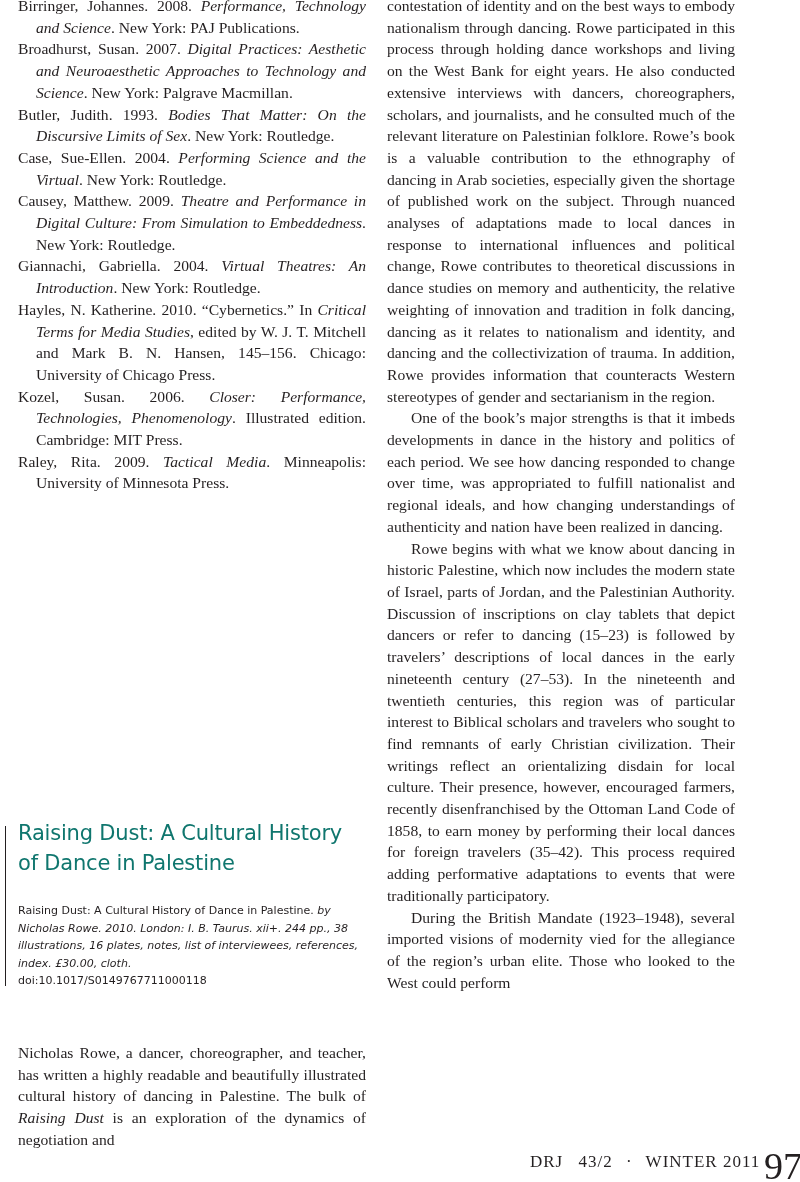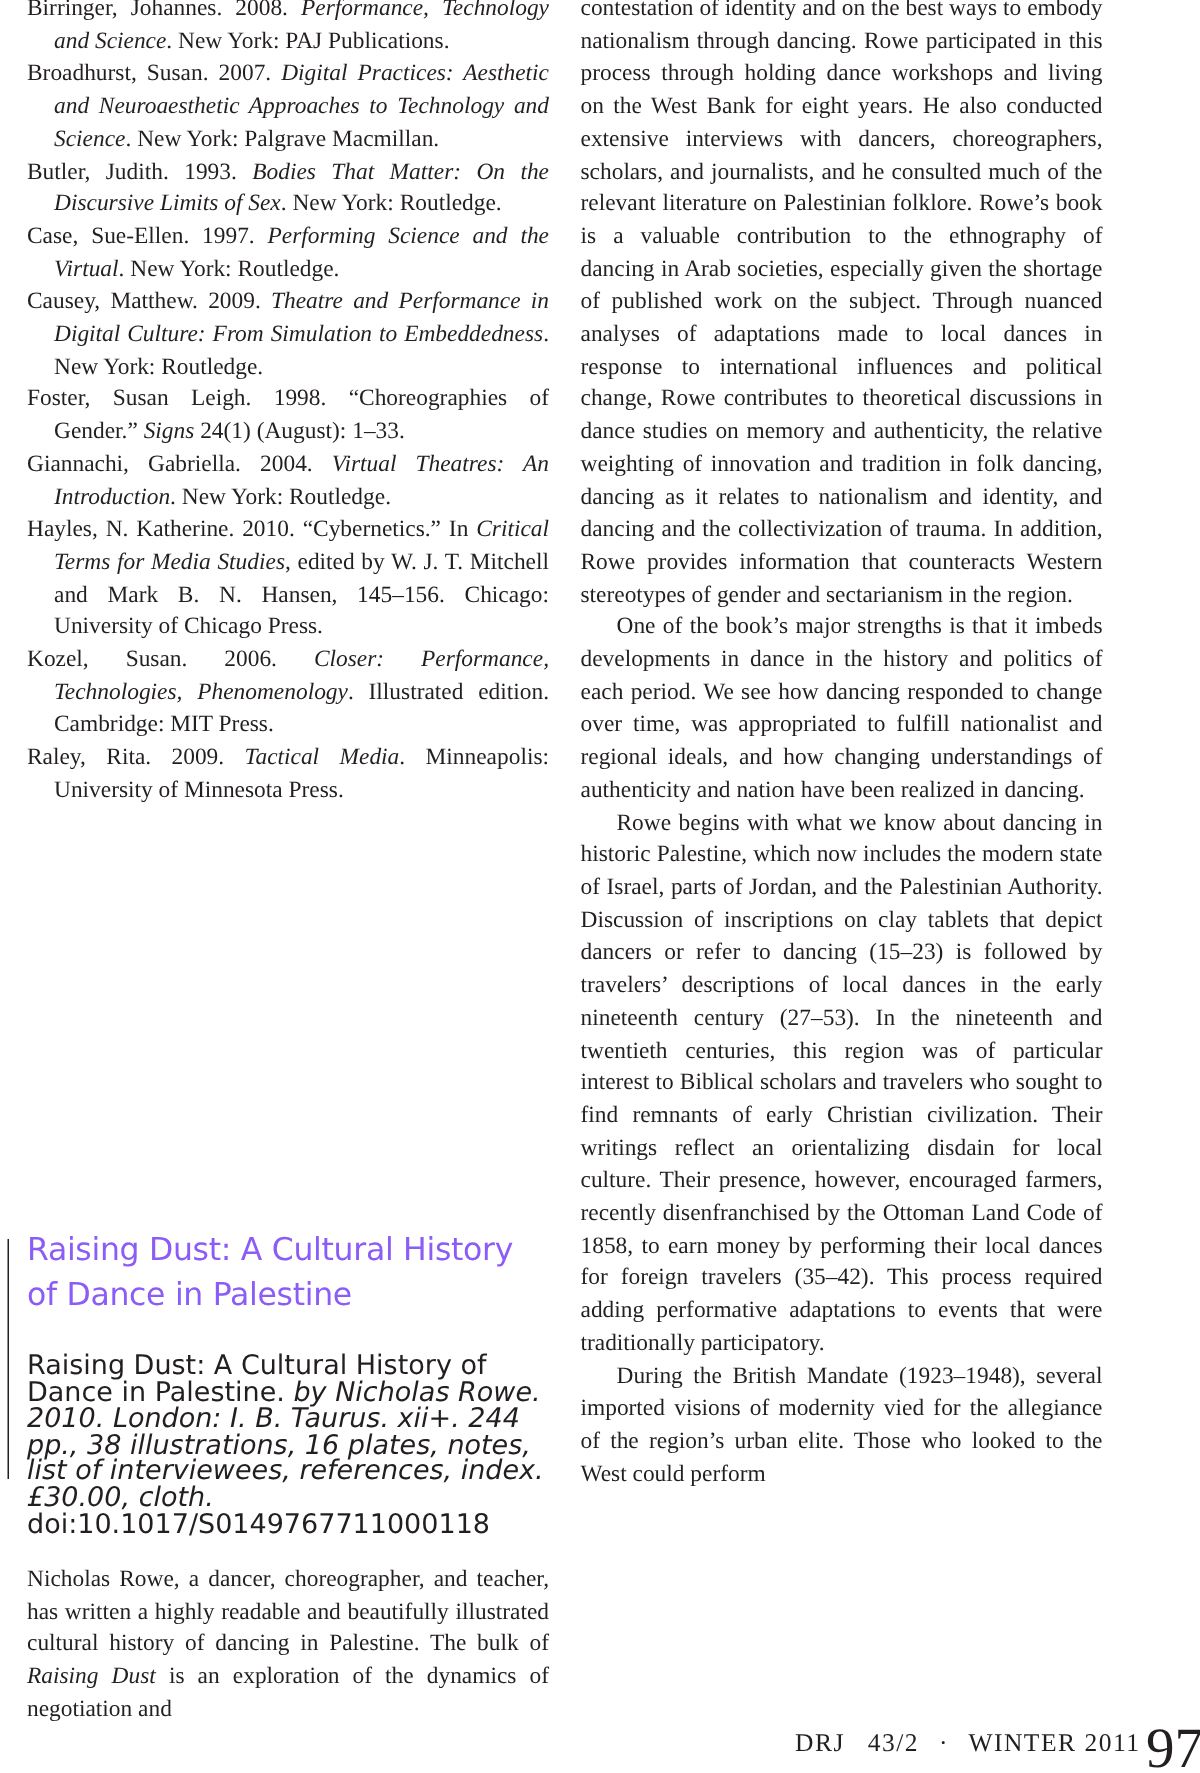--- a/index.html
+++ b/index.html
@@ -3,41 +3,40 @@
 <meta charset="utf-8">
 <style>
   html, body { margin: 0; padding: 0; background: #ffffff; }
   body { width: 800px; height: 1182px; position: relative; overflow: hidden; color: #231f20; }
   .col { position: absolute; font-family: "Liberation Serif", serif; font-size: 15.6px; line-height: 21.7px; text-align: justify; }
   #left-col { left: 18px; top: -5px; width: 348px; }
   #right-col { left: 387px; top: -5px; width: 348px; }
   .ref { padding-left: 18px; text-indent: -18px; margin: 0; hyphens: manual; }
   .ref i { font-style: italic; }
   .review-bar { position: absolute; left: 5px; top: 826px; width: 1px; height: 160px; background: #231f20; }
-  .review-title { position: absolute; left: 18px; top: 818px; width: 350px; font-family: "DejaVu Sans", sans-serif; font-size: 21px; line-height: 30px; color: #8b5cf6; letter-spacing: -0.2px; }
-  .biblio { position: absolute; left: 18px; top: 902px; width: 350px; font-family: "DejaVu Sans", sans-serif; font-size: 18px; line-height: 17.6px; color: #231f20; }
+  .review-title { position: absolute; left: 18px; top: 818px; width: 350px; font-family: "DejaVu Sans", sans-serif; font-size: 21px; line-height: 30px; color: #0f766e; letter-spacing: -0.2px; }
+  .biblio { position: absolute; left: 18px; top: 902px; width: 350px; font-family: "DejaVu Sans", sans-serif; font-size: 11px; line-height: 17.6px; color: #231f20; }
   .biblio i { font-style: italic; }
   .body-p { position: absolute; left: 18px; top: 1042px; width: 348px; font-family: "Liberation Serif", serif; font-size: 15.6px; line-height: 21.7px; text-align: justify; margin: 0; }
   .para { margin: 0; text-indent: 0; }
   .para.indent { text-indent: 24px; }
   .footer { position: absolute; top: 1148px; left: 0; width: 800px; height: 34px; font-family: "Liberation Serif", serif; color: #231f20; }
   .footer-journal { position: absolute; left: 530px; top: 4px; font-size: 17px; letter-spacing: 1px; font-variant: small-caps; }
   .footer-journal .sep { margin: 0 8px; }
   .footer-page { position: absolute; left: 764px; top: -4px; font-size: 38px; }
 </style>
 </head>
 <body>
 
 <div id="left-col" class="col">
   <p class="ref"><span>Birringer, Johannes. 2008. </span><i>Performance, Technology and Science</i><span>. New York: PAJ Publications.</span></p>
   <p class="ref"><span>Broadhurst, Susan. 2007. </span><i>Digital Practices: Aesthetic and Neuroaesthetic Approaches to Technology and Science</i><span>. New York: Palgrave Macmillan.</span></p>
   <p class="ref"><span>Butler, Judith. 1993. </span><i>Bodies That Matter: On the Discursive Limits of Sex</i><span>. New York: Routledge.</span></p>
-  <p class="ref"><span>Case, Sue-Ellen. 1997. </span><i>Performing Science and the Virtual</i><span>. New York: Routledge.</span></p>
+  <p class="ref"><span>Case, Sue-Ellen. 2004. </span><i>Performing Science and the Virtual</i><span>. New York: Routledge.</span></p>
   <p class="ref"><span>Causey, Matthew. 2009. </span><i>Theatre and Performance in Digital Culture: From Simulation to Embeddedness</i><span>. New York: Routledge.</span></p>
-  <p class="ref"><span>Foster, Susan Leigh. 1998. “Choreographies of Gender.” </span><i>Signs</i><span> 24(1) (August): 1–33.</span></p>
   <p class="ref"><span>Giannachi, Gabriella. 2004. </span><i>Virtual Theatres: An Introduction</i><span>. New York: Routledge.</span></p>
   <p class="ref"><span>Hayles, N. Katherine. 2010. “Cybernetics.” In </span><i>Critical Terms for Media Studies</i><span>, edited by W. J. T. Mitchell and Mark B. N. Hansen, 145–156. Chicago: University of Chicago Press.</span></p>
   <p class="ref"><span>Kozel, Susan. 2006. </span><i>Closer: Performance, Technologies, Phenomenology</i><span>. Illustrated edition. Cambridge: MIT Press.</span></p>
   <p class="ref"><span>Raley, Rita. 2009. </span><i>Tactical Media</i><span>. Minneapolis: University of Minnesota Press.</span></p>
 </div>
 
 <div class="review-bar"></div>
 <h2 class="review-title" style="margin:0;font-weight:normal;">Raising Dust: A Cultural History of Dance in Palestine</h2>
 
 <div class="biblio">

